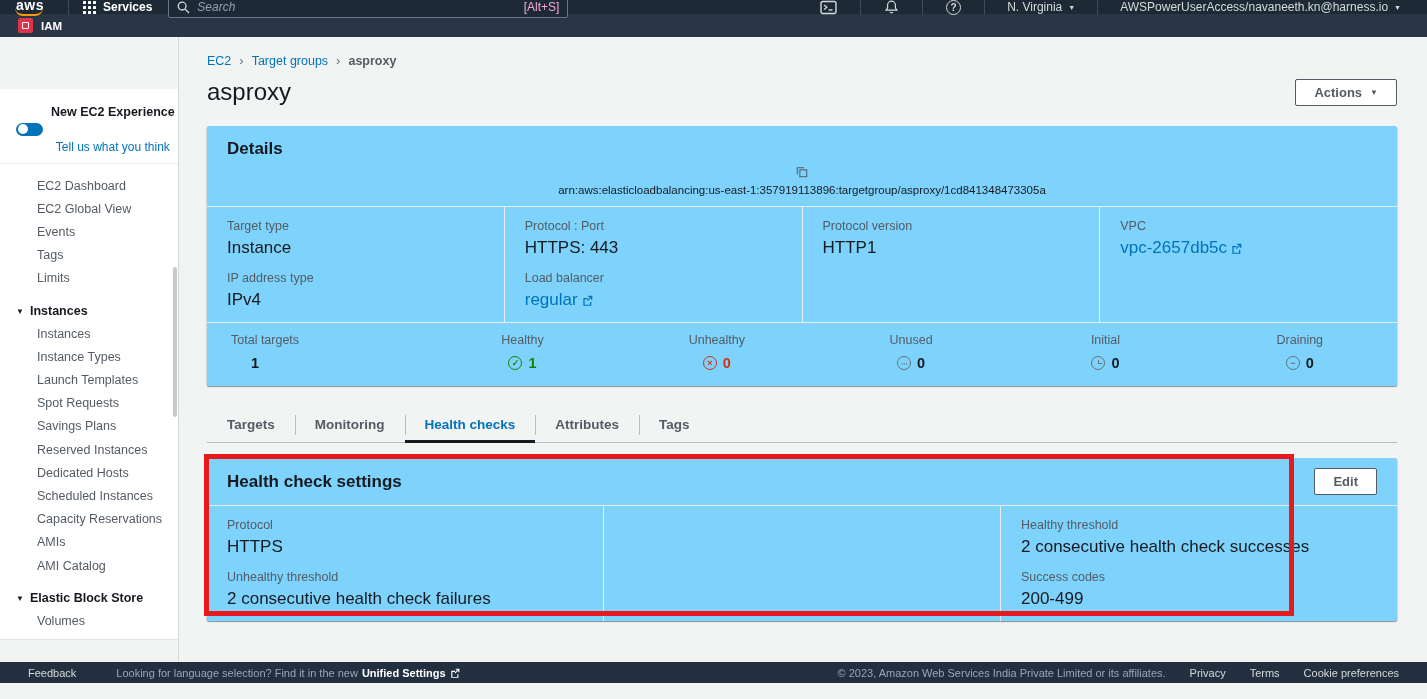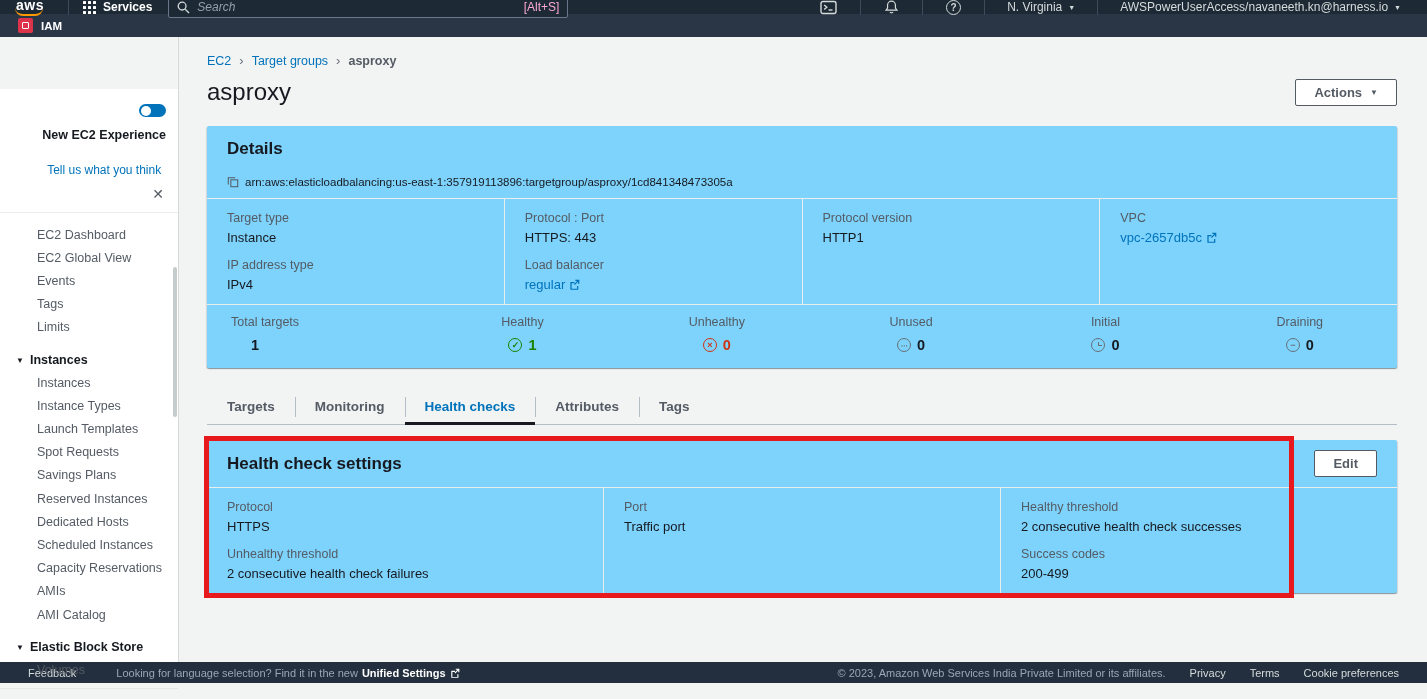--- a/index.html
+++ b/index.html
@@ -30,21 +30,21 @@
   .iam-ic { width:15px; height:15px; background:#dd344c; border-radius:2px; display:flex; align-items:center; justify-content:center; }
   .iam-ic i { width:7px; height:7px; border:1.3px solid #fff; border-radius:1px; display:block; }
   .favbar .fav-label { color:#fff; font-size:11.5px; font-weight:700; }
 
   
   .content { display:flex; height:625px; }
 
   
   .sidebar { width:179px; background:#fff; border-right:1px solid #d5d9d9; position:relative; display:flex; flex-direction:column; }
   .sidebar-top { height:52px; background:#f2f3f3; flex:none; }
-  .toggle-row { padding:13px 12px 9px 16px; display:flex; align-items:flex-end; gap:8px;flex-direction:column; }
+  .toggle-row { padding:13px 12px 9px 16px; display:flex; align-items:center; gap:8px; }
   .toggle { flex:none; width:27px; height:13px; border-radius:7px; background:#0073bb; position:relative; margin-top:2px; }
   .toggle::after { content:""; position:absolute; left:2px; top:1.5px; width:10px; height:10px; background:#fff; border-radius:50%; }
   .toggle-texts { flex:1; }
   .toggle-label { font-size:12.5px; font-weight:700; color:#16191f; white-space:nowrap; }
   .toggle-sub { font-size:12px; color:#0073bb; margin-top:20px; text-align:center; }
   .close-x { color:#545b64; font-size:14px; line-height:14px; padding:2px 2px; cursor:pointer; }
   .side-divider { border-top:1px solid #eaeded; }
   .side-list { padding:10px 0 6px 0; font-size:12.5px; }
   .nav-item { padding:4.6px 8px 4.6px 37px; color:#545b64; cursor:pointer; white-space:nowrap; }
   .nav-header { margin-top:9px; padding:4.6px 8px 4.6px 16px; color:#16191f; font-weight:700; cursor:pointer; white-space:nowrap; }
@@ -60,31 +60,31 @@
   .crumb-current { color:#545b64; font-weight:700; }
   .title-row { display:flex; justify-content:space-between; align-items:center; margin-top:10px; }
   .page-title { font-size:24px; font-weight:500; color:#16191f; }
   .btn { background:#fff; border:1px solid #545b64; border-radius:2px; color:#545b64; font-weight:700; font-size:13px; padding:5px 18px; cursor:pointer; display:inline-flex; align-items:center; gap:8px; font-family:"Liberation Sans",sans-serif; }
   .btn .caret { font-size:8px; }
 
   .card { background:#7dd3fc; border-radius:2px; box-shadow:0 1px 1px 0 rgba(0,28,36,.3), 1px 1px 1px 0 rgba(0,28,36,.1), -1px 1px 1px 0 rgba(0,28,36,.1); }
   .details-card { margin-top:20px; }
   .card-head { padding:13px 20px 10px 20px; }
   .card-title { font-size:17px; font-weight:700; color:#16191f; }
-  .arn-row { display:flex; align-items:center; gap:6px; margin-top:17px; font-size:11.5px; color:#16191f; }
+  .arn-row { display:flex; align-items:center; gap:6px; margin-top:7px; font-size:11.5px; color:#16191f;flex-direction:column; }
   .arn-row svg { color:#545b64; flex:none; }
   .hdivider { border-top:1px solid #eaeded; }
 
   .grid4 { display:flex; }
   .grid4 .col { flex:1; padding:12px 20px; min-width:0; }
   .grid4 .col + .col { border-left:1px solid #eaeded; }
   .field { margin-bottom:13px; }
   .field:last-child { margin-bottom:0; }
   .field-label { color:#545b64; font-size:12.5px; margin-bottom:5px; }
-  .field-value { color:#16191f; font-size:13px; }
+  .field-value { color:#16191f; font-size:17px; }
   .link { color:#0073bb; cursor:pointer; display:inline-flex; align-items:center; gap:4px; }
   .ext { flex:none; }
 
   .totals { display:flex; padding:10px 0 15px 0; }
   .tot { flex:1; display:flex; flex-direction:column; align-items:center; }
   .tot.first { align-items:flex-start; padding-left:24px; }
   .tot-label { color:#545b64; font-size:12.5px; }
   .tot-val { margin-top:8px; display:flex; align-items:center; gap:6px; }
   .tot.first .tot-val { padding-left:20px; }
   .tot-num { font-size:14.5px; font-weight:700; color:#16191f; }
@@ -369,24 +369,20 @@
             <div class="field">
                 <div class="field-label">Protocol</div>
                 <div class="field-value">HTTPS</div>
               </div>
             <div class="field">
                 <div class="field-label">Unhealthy threshold</div>
                 <div class="field-value">2 consecutive health check failures</div>
               </div>
           </div>
           <div class="col">
-            <div class="field">
-                <div class="field-label">Port</div>
-                <div class="field-value">Traffic port</div>
-              </div>
           </div>
           <div class="col">
             <div class="field">
                 <div class="field-label">Healthy threshold</div>
                 <div class="field-value">2 consecutive health check successes</div>
               </div>
             <div class="field">
                 <div class="field-label">Success codes</div>
                 <div class="field-value">200-499</div>
               </div>

